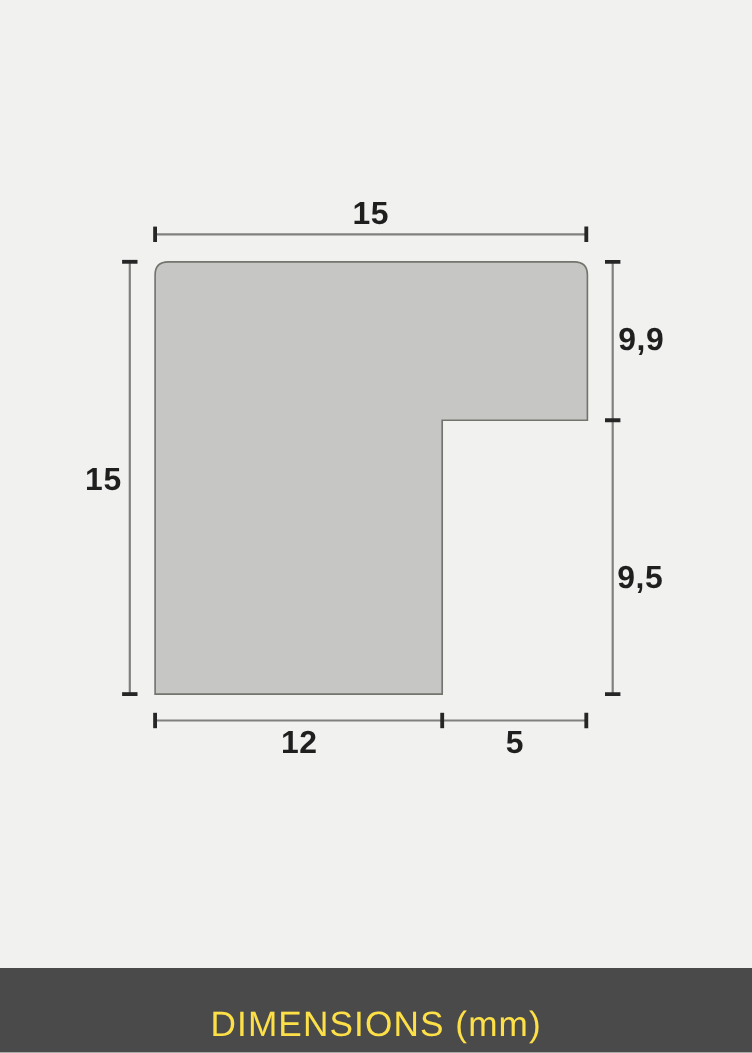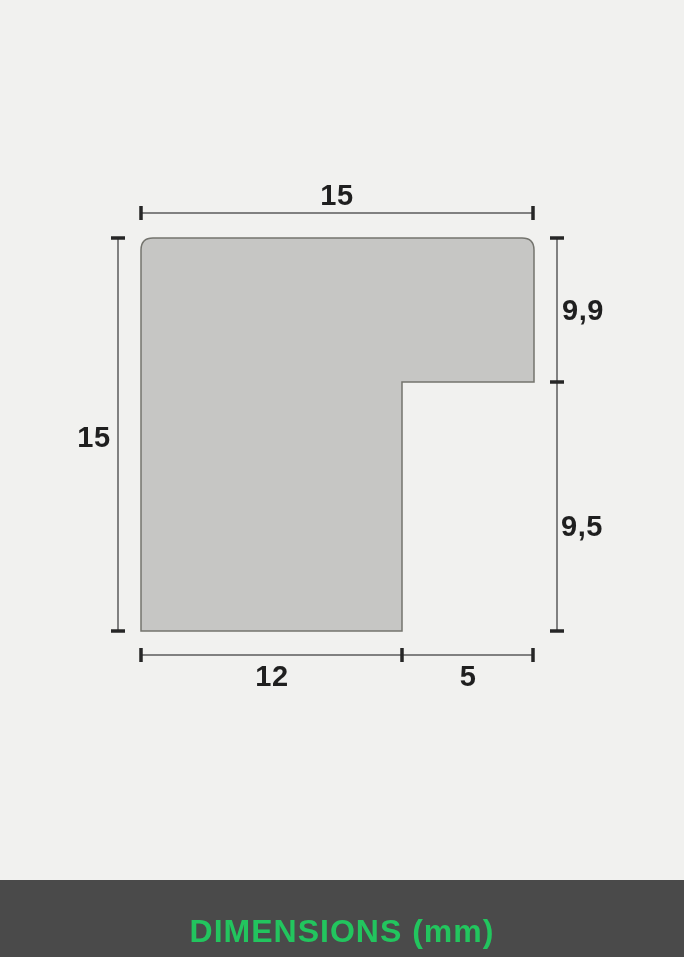--- a/index.html
+++ b/index.html
@@ -47,23 +47,23 @@
     background: #4a4a4a;
   }
   .footer-label {
     position: absolute;
     left: 0;
     right: 0;
     top: 51px;
     transform: translateY(-50%);
     text-align: center;
     font-size: 32px;
-    font-weight: 700;
+    font-weight: 400;
     letter-spacing: 1px;
-    color: #22c55e;
+    color: #fde047;
     line-height: 1;
   }
 </style>
 </head>
 <body>
 
 <div class="stage">
 
   <div class="diagram-canvas">
     <svg width="684" height="880" viewBox="0 0 684 880">

